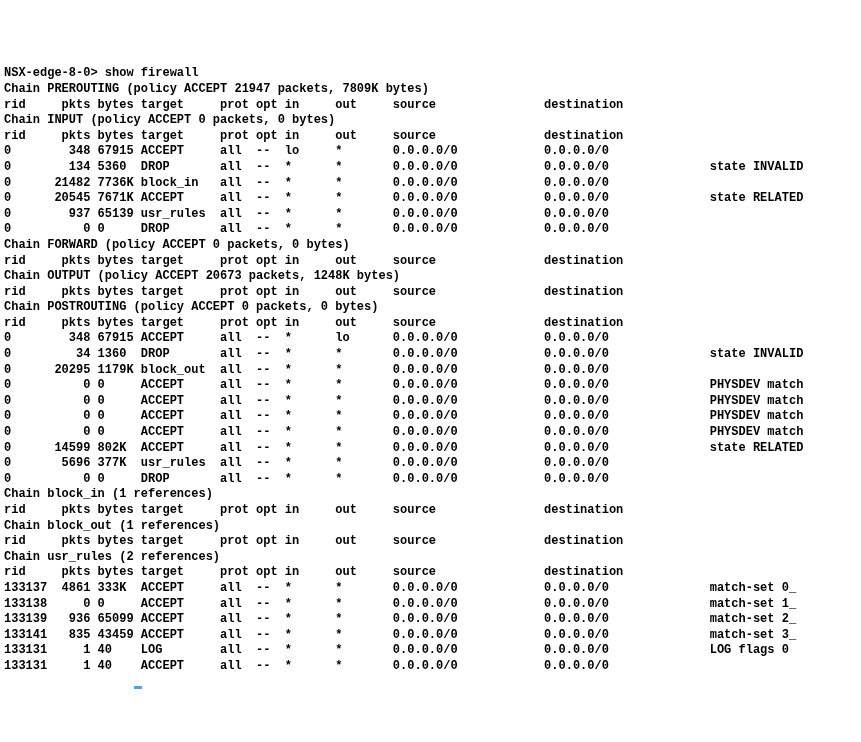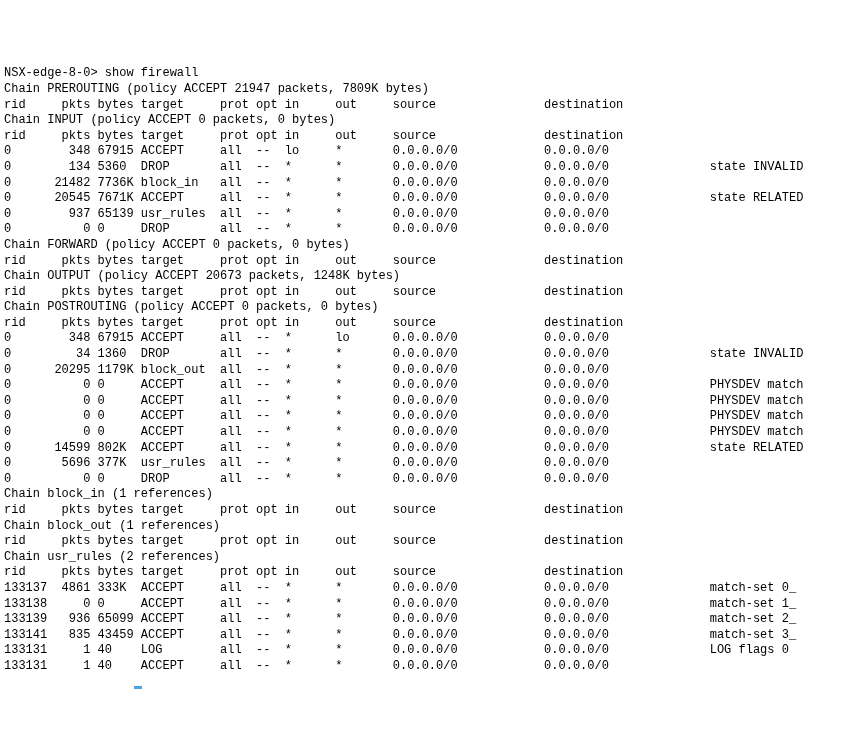--- a/index.html
+++ b/index.html
@@ -4,21 +4,21 @@
   <style>
     body {
       font-family: "Courier New", monospace;
       font-size: 12px;
       line-height: 1.3;
       white-space: pre;
       margin: 4px;
       color: #000;
       background: #fff;
     }
-    .row { display: block; }
+    .row { display: block; font-weight: bold; }
     .cursor {
       display: inline-block;
       width: 8px;
       height: 3px;
       background: #4aa3df;
       vertical-align: text-bottom;
     }
   </style>
 </head>
 <body>

